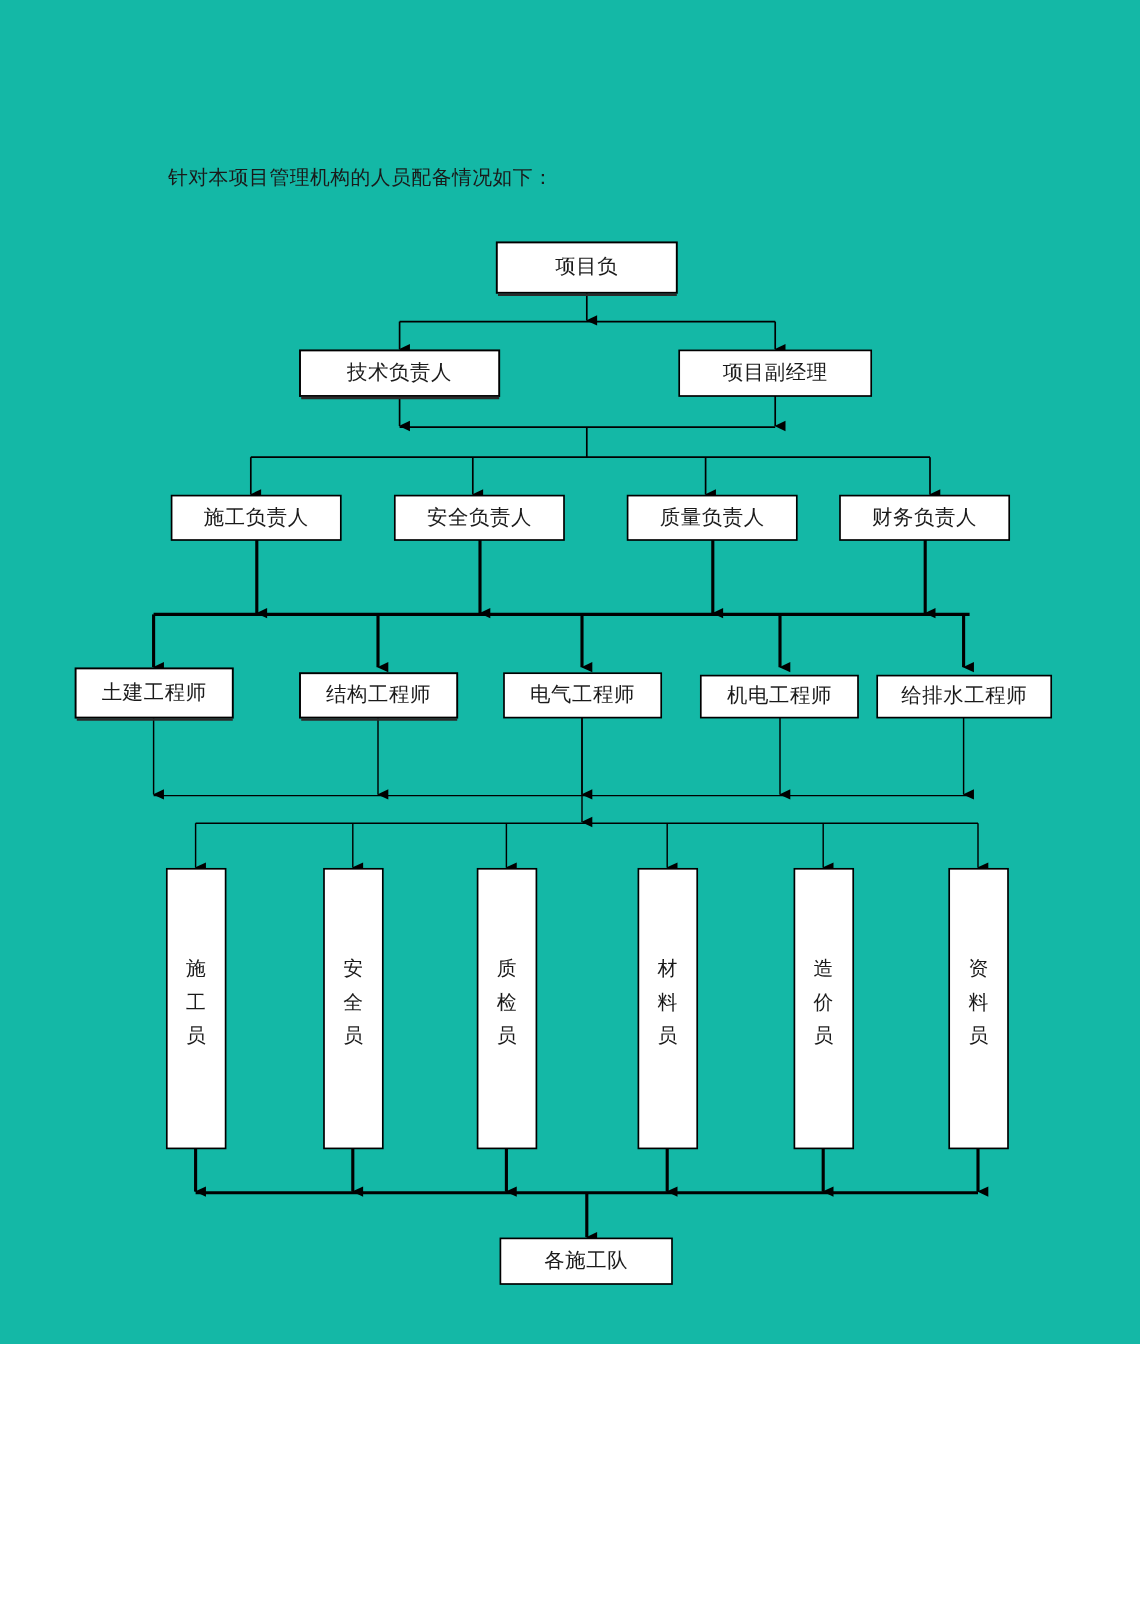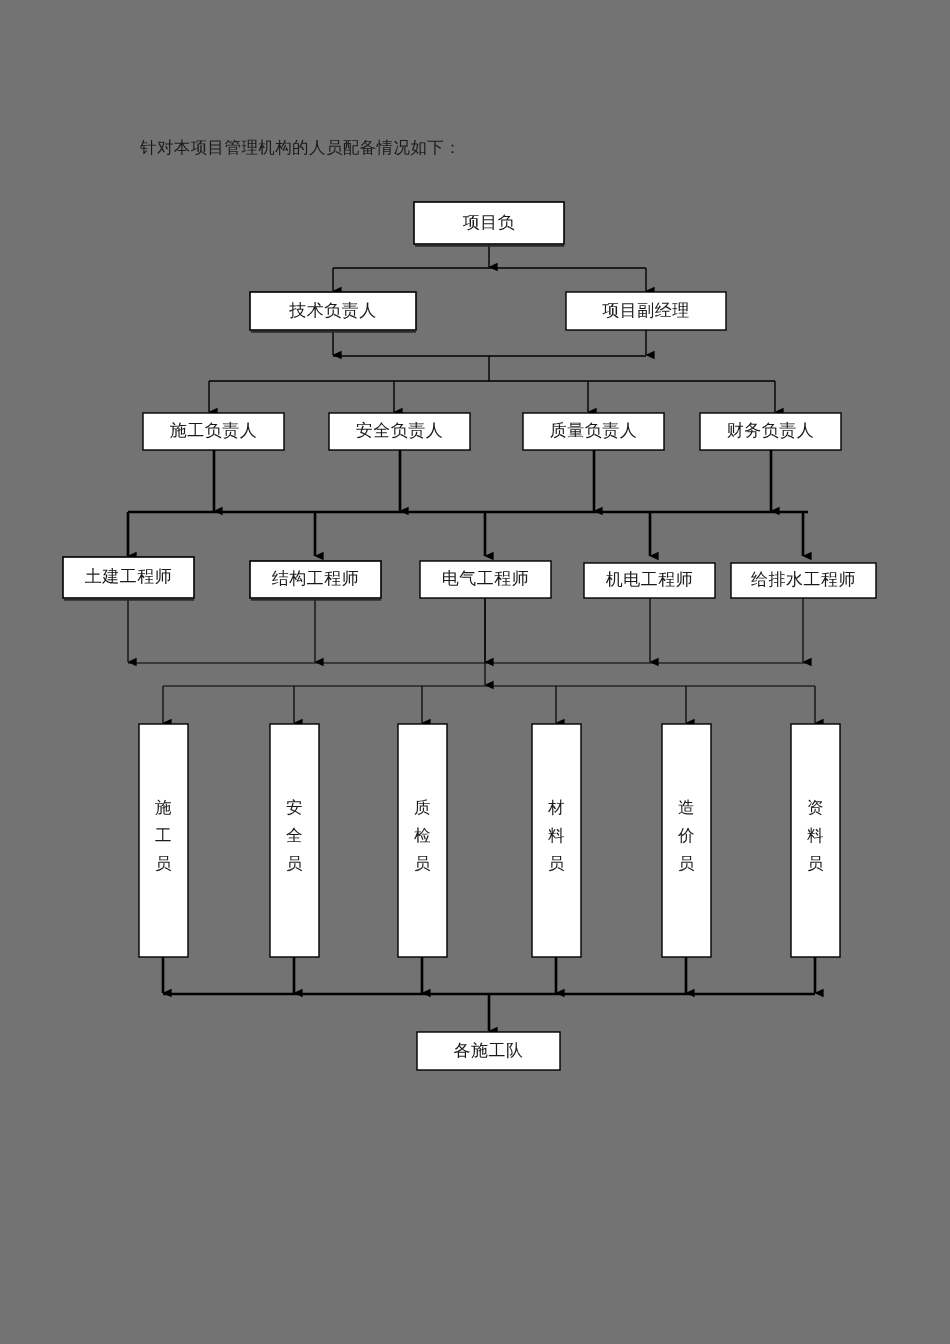--- a/index.html
+++ b/index.html
@@ -12,22 +12,22 @@
     width: 950px;
     height: 1344px;
     font-family: "Liberation Serif", "DejaVu Serif", serif;
     color: #000000;
     position: relative;
     overflow: hidden;
   }
   #page {
     position: relative;
     width: 950px;
-    height: 1344px;
-    background: #737373;
+    height: 1120px;
+    background: #14b8a6;
   }
   #intro-text {
     position: absolute;
     left: 140px;
     top: 136px;
     font-size: 16.5px;
     line-height: 1.5;
     letter-spacing: 0.4px;
     white-space: nowrap;
     color: #1a1a1a;

